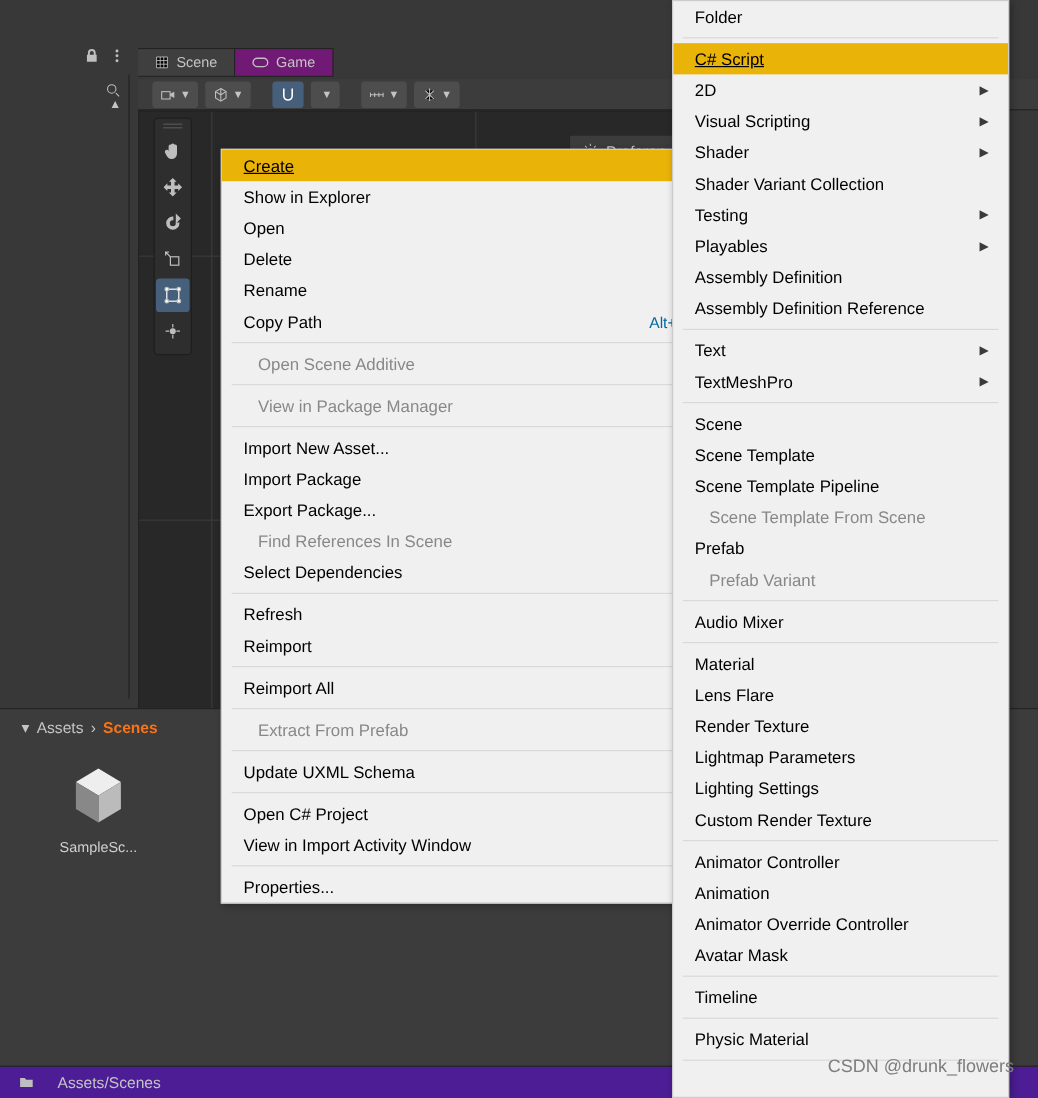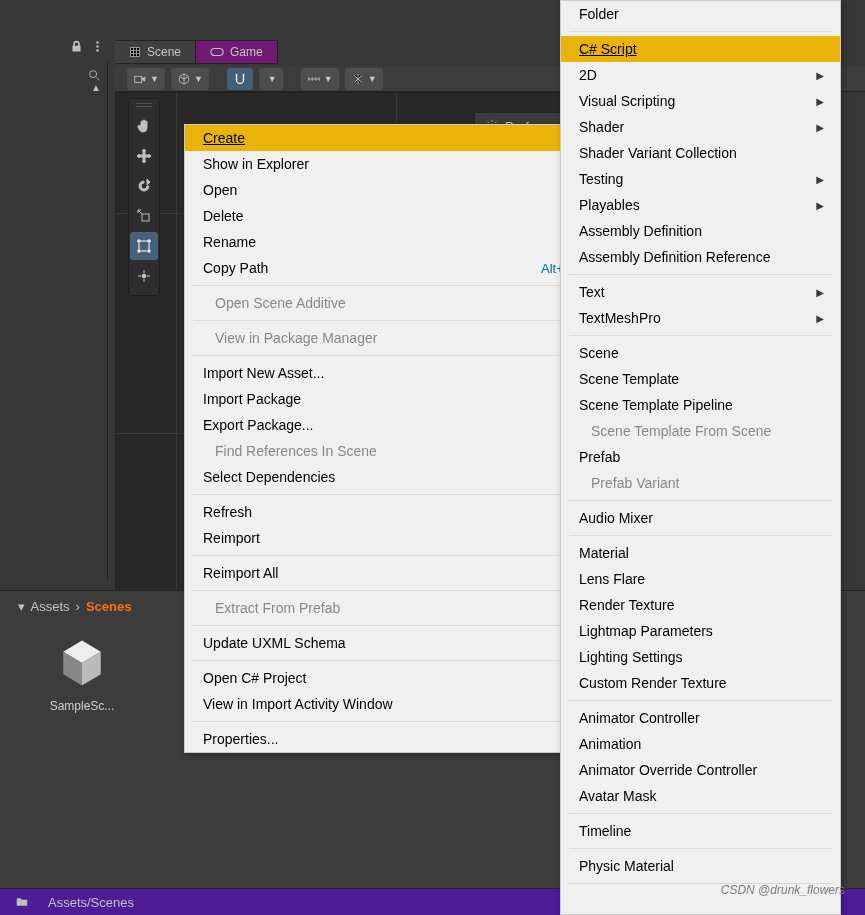--- a/index.html
+++ b/index.html
@@ -51,21 +51,21 @@
 .ctx-item.highlight { background:#eab308;text-decoration:underline; }
 .ctx-arrow { font-size: 10px; color:#3a3a3a; margin-left: 30px; }
 .ctx-sep { height:1px; background:#D9D9D9; margin: 4px 8px; }
 .ctx-short { color:#0369a1; font-size:13px; margin-left: 30px; }
 
 
 .ctx2 { left: 560px; top: 0; width: 281px; height: 915px; overflow:hidden; }
 .ctx1 { left: 184px; top: 124px; width: 434px; }
 
 
-.wm { position:absolute; bottom: 18px; right: 20px; color:#7D7D7D; font-size: 12px; font-style: italic; z-index: 20; pointer-events: none; }
+.wm { position:absolute; bottom: 18px; right: 20px; color:#7D7D7D; font-size: 15px; z-index: 20; pointer-events: none; }
 
 
 .pref { position:absolute; top:112px; left:474px; width:100px; height:600px; background:#3C3C3C; border:1px solid #232323; display:flex; padding-top:6px; padding-left:10px; font-size:13px; color:#C4C4C4; }
 .pref-gear { width:14px; height:14px; margin-right:6px; }
 </style>
 </head>
 <body>
 
 <div class="top-icons">
   <span>

